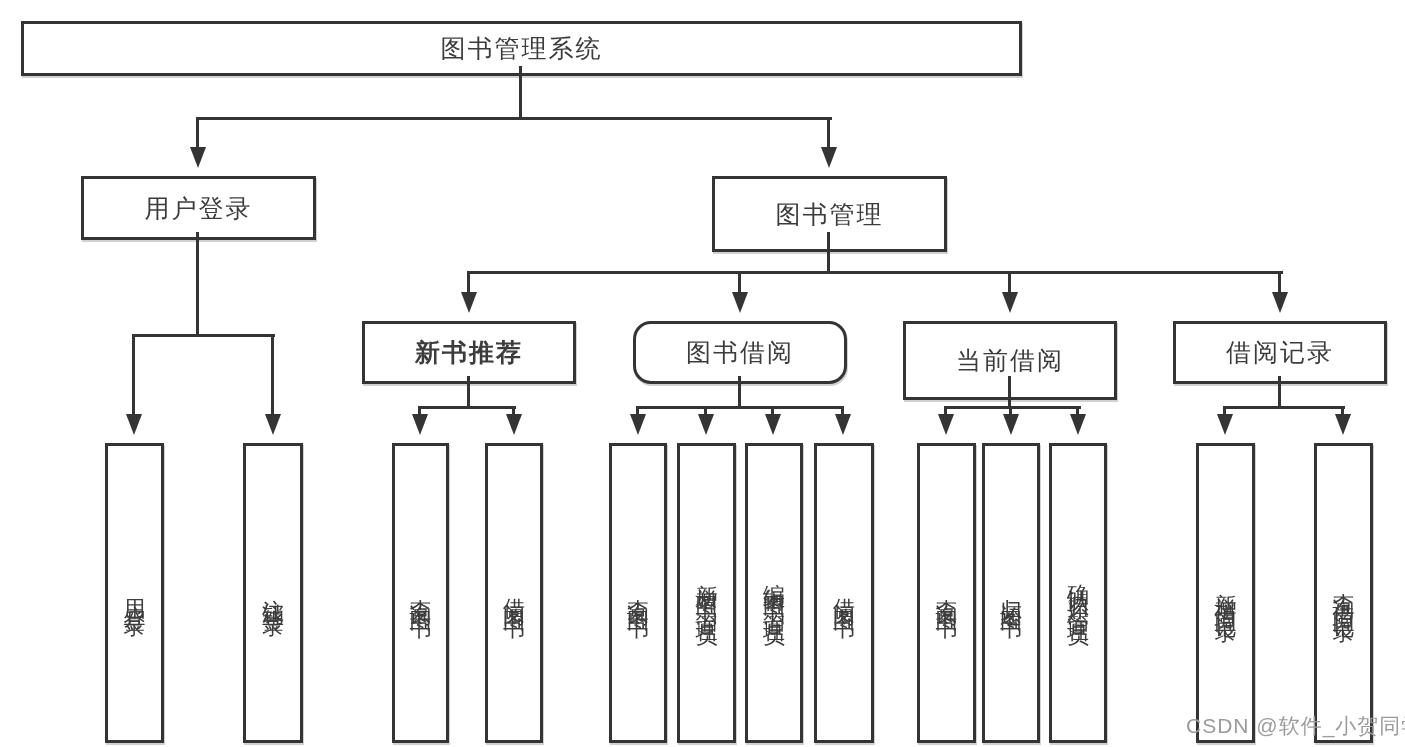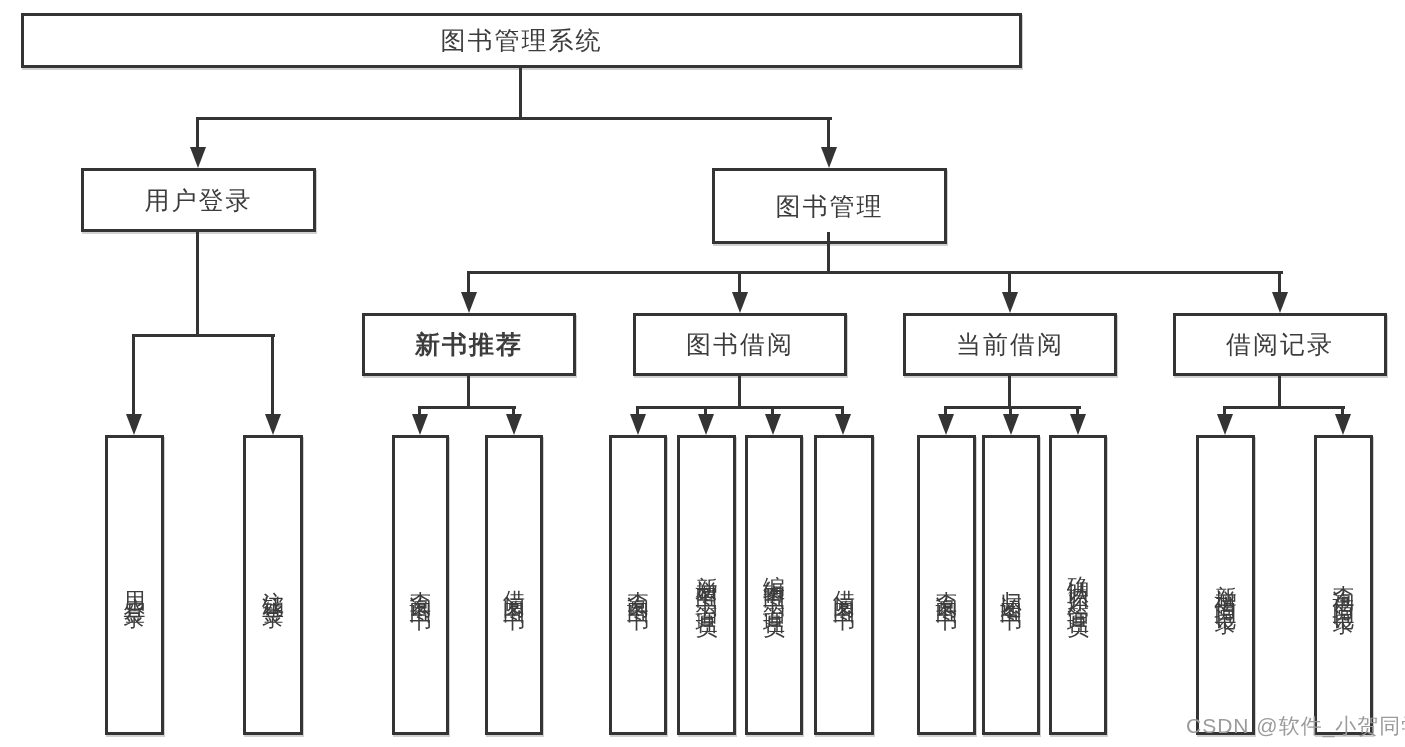--- a/index.html
+++ b/index.html
@@ -17,20 +17,21 @@
     background: #ffffff;
     border: 3px solid var(--color-line, #343434);
     color: var(--color-text, #3c3c3c);
     display: flex;
     align-items: center;
     justify-content: center;
     text-align: center;
     font-size: 25px;
     letter-spacing: 2px;
     box-shadow: 1px 2px 0 rgba(0,0,0,0.18);
+    margin-top: 8px;
   }
   .vbox {
     writing-mode: vertical-rl;
     text-orientation: mixed;
     font-size: 22px;
     letter-spacing: 6px;
     line-height: 1;
   }
   .hl { position: absolute; height: 3px; background: var(--color-line, #343434); }
   .vl { position: absolute; width: 3px;  background: var(--color-line, #343434); }
@@ -56,22 +57,22 @@
 <body>
 
 <div id="canvas">
 
   <div class="box" style="left:21px; top:13px; width:1001px; height:55px;">图书管理系统</div>
 
   <div class="box" style="left:81px; top:168px; width:235px; height:64px;">用户登录</div>
   <div class="box" style="left:712px; top:168px; width:235px; height:76px;">图书管理</div>
 
   <div class="box" style="left:362px; top:313px; width:214px; height:63px;font-weight:bold;">新书推荐</div>
-  <div class="box" style="left:633px; top:313px; width:214px; height:63px;">图书借阅</div>
-  <div class="box" style="left:903px; top:313px; width:214px; height:63px;">当前借阅</div>
+  <div class="box" style="left:633px; top:313px; width:214px; height:63px;border-radius:18px;">图书借阅</div>
+  <div class="box" style="left:903px; top:313px; width:214px; height:79px;">当前借阅</div>
   <div class="box" style="left:1173px; top:313px; width:214px; height:63px;">借阅记录</div>
 
   <div class="box vbox" style="left:105px; top:435px; width:59px; height:300px;">用户登录</div>
   <div class="box vbox" style="left:243px; top:435px; width:60px; height:300px;">注销登录</div>
 
   <div class="box vbox" style="left:392px; top:435px; width:57px; height:300px;">查询图书</div>
   <div class="box vbox" style="left:485px; top:435px; width:58px; height:300px;">借阅图书</div>
 
   <div class="box vbox" style="left:609px; top:435px; width:58px; height:300px;">查询图书</div>
   <div class="box vbox" style="left:677px; top:435px; width:59px; height:300px;">新增图书（管理员）</div>

